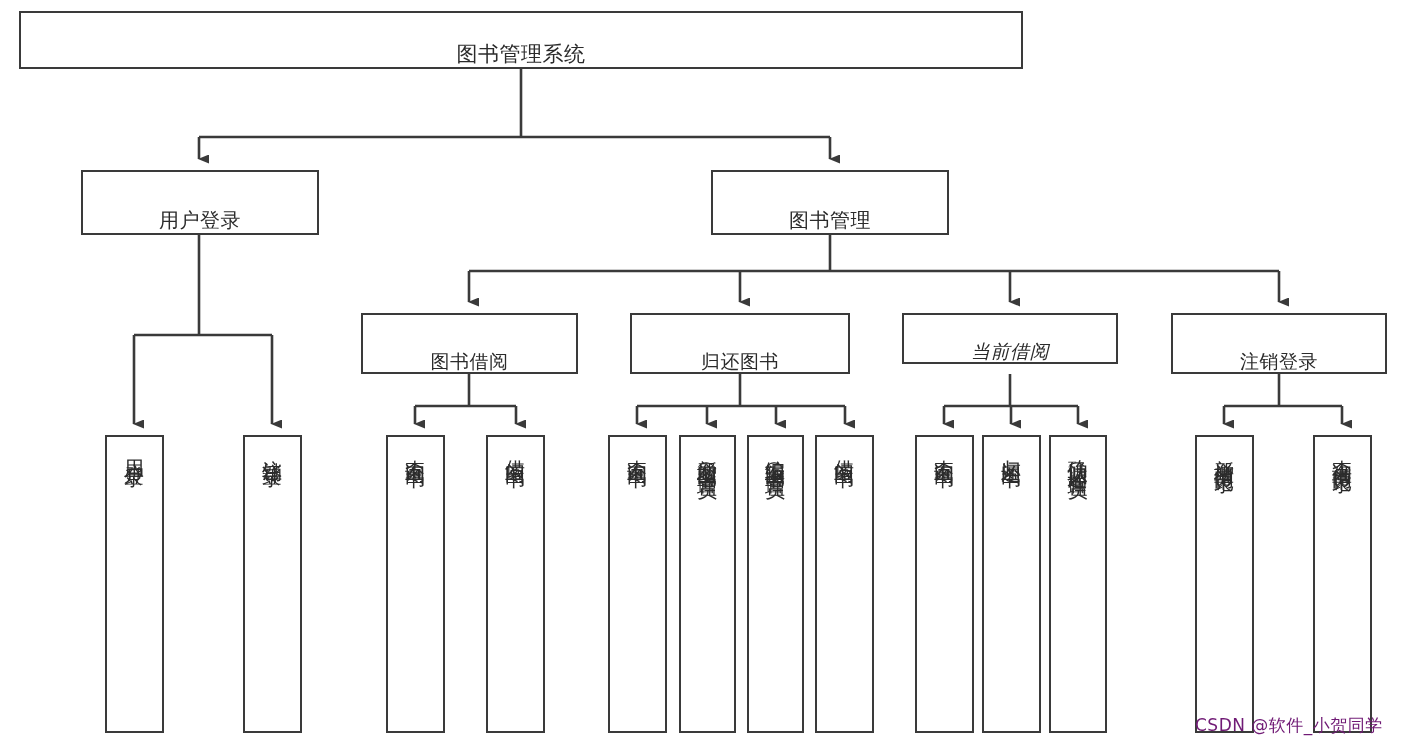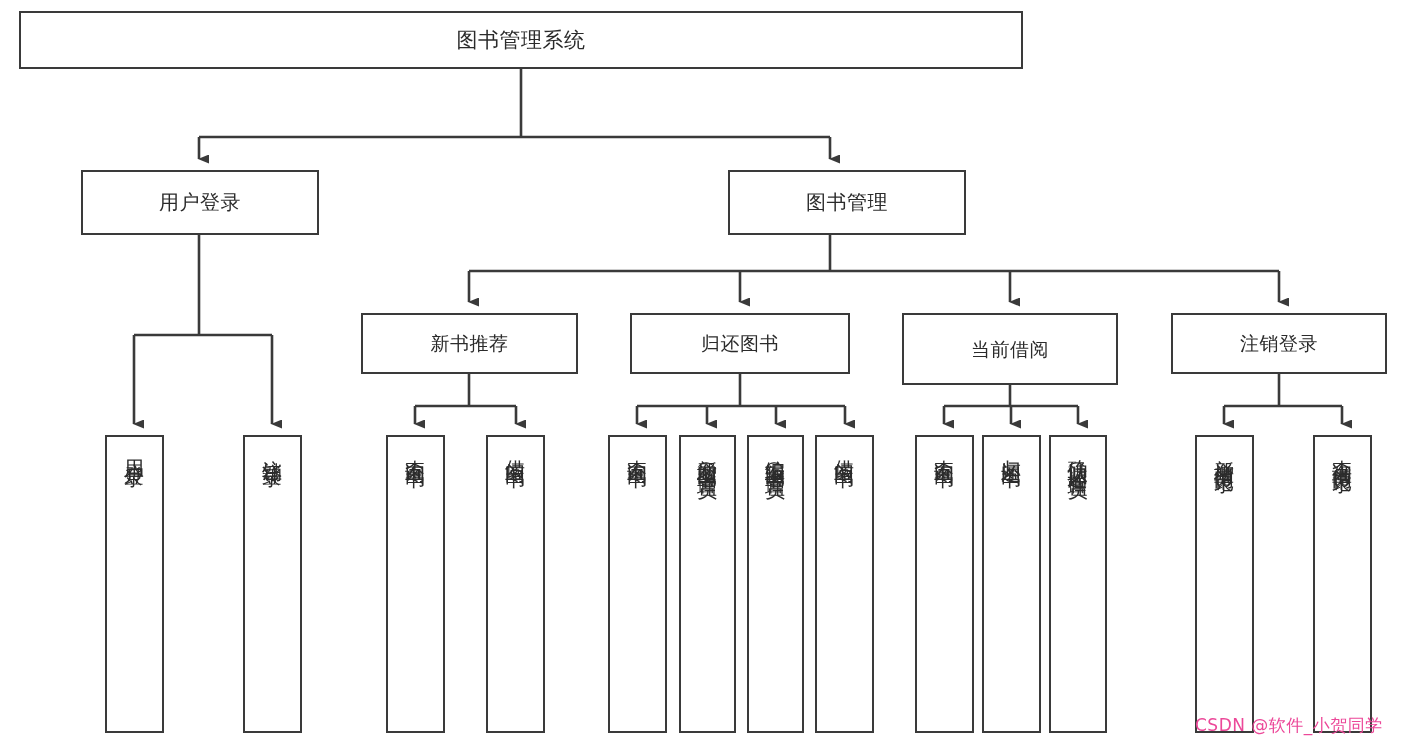--- a/index.html
+++ b/index.html
@@ -26,21 +26,21 @@
     width: 1405px;
     height: 747px;
     display: block;
   }
   .node-box {
     position: absolute;
     box-sizing: border-box;
     border: 2.5px solid #3a3a3a;
     background: #ffffff;
     display: flex;
-    align-items: center;
+    align-items: flex-end;
     justify-content: center;
     overflow: hidden;
   }
   .node-label {
     color: #2b2b2b;
     font-family: "DejaVu Sans", "Liberation Sans", sans-serif;
     line-height: 1.18;
     text-align: center;
     white-space: nowrap;
     letter-spacing: 0.5px;
@@ -55,21 +55,21 @@
   .node-leaf .node-label {
     writing-mode: vertical-rl;
     text-orientation: upright;
     font-size: 20px;
     letter-spacing: 3px;
     margin-top: 7px;
     line-height: 1;
   }
   .watermark {
     position: absolute;
-    color: #ec4899;
+    color: #701a75;
     font-size: 17px;
     font-family: "DejaVu Sans", "Liberation Sans", sans-serif;
     white-space: nowrap;
     letter-spacing: 0.5px;
   }
 </style>
 </head>
 <body>
 
 <div id="diagram-root">
@@ -136,31 +136,31 @@
     </g>
   </svg>
 
   <div class="node-box node-root" style="left: 19px; top: 11px; width: 1004px; height: 58px;">
     <span class="node-label">图书管理系统</span>
   </div>
 
   <div class="node-box node-l2" style="left: 81px; top: 170px; width: 238px; height: 65px;">
     <span class="node-label">用户登录</span>
   </div>
-  <div class="node-box node-l2" style="left: 711px; top: 170px; width: 238px; height: 65px; margin-left: 17px;">
+  <div class="node-box node-l2" style="left: 711px; top: 170px; width: 238px; height: 65px;">
     <span class="node-label">图书管理</span>
   </div>
 
   <div class="node-box node-l3" style="left: 361px; top: 313px; width: 217px; height: 61px;">
-    <span class="node-label">新书推荐</span>
+    <span class="node-label">图书借阅</span>
   </div>
   <div class="node-box node-l3" style="left: 630px; top: 313px; width: 220px; height: 61px;">
     <span class="node-label">归还图书</span>
   </div>
-  <div class="node-box node-l3" style="left: 902px; top: 313px; width: 216px; height: 72px;">
+  <div class="node-box node-l3" style="left: 902px; top: 313px; width: 216px; height: 51px; font-style: italic;">
     <span class="node-label">当前借阅</span>
   </div>
   <div class="node-box node-l3" style="left: 1171px; top: 313px; width: 216px; height: 61px;">
     <span class="node-label">注销登录</span>
   </div>
 
   <div class="node-box node-leaf" style="left: 105px; top: 435px; width: 59px; height: 298px;">
     <span class="node-label">用户登录</span>
   </div>
   <div class="node-box node-leaf" style="left: 243px; top: 435px; width: 59px; height: 298px;">

